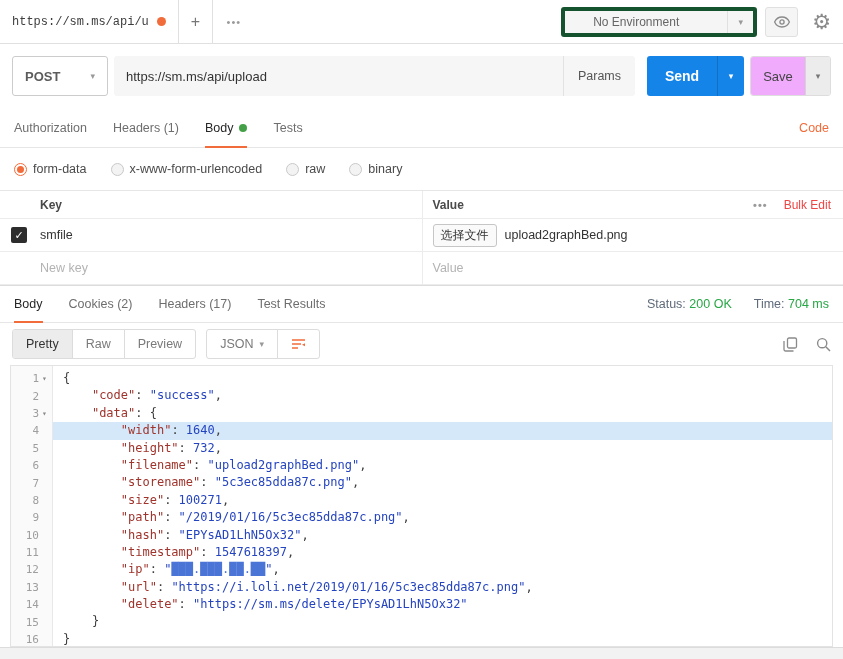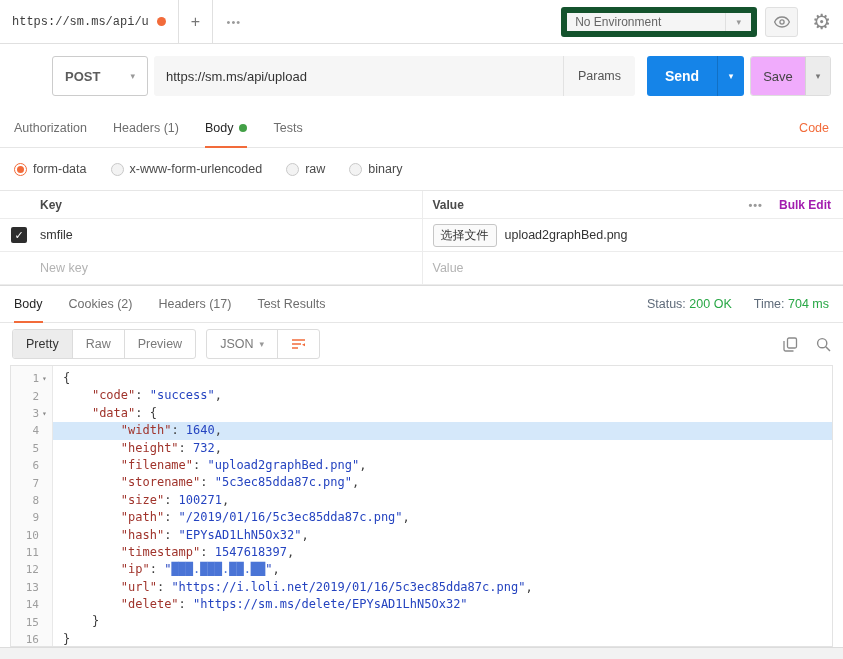--- a/index.html
+++ b/index.html
@@ -10,28 +10,28 @@
   }
   .app { width: 843px; height: 659px; display: flex; flex-direction: column; background: #fff; }
 
   
   .tabbar { height: 44px; display: flex; align-items: stretch; border-bottom: 1px solid #e0e0e0; flex: 0 0 auto; }
   .tab { display: flex; align-items: center; gap: 8px; padding: 0 12px; border-right: 1px solid #e0e0e0; font-size: 12px; color: #3d3d3d; cursor: default; font-family: Liberation Mono, monospace; }
   .dot-orange { width: 9px; height: 9px; border-radius: 50%; background: #f26b3a; flex: 0 0 auto; }
   .tab-add { width: 34px; display: flex; align-items: center; justify-content: center; color: #777; font-size: 16px; border-right: 1px solid #e0e0e0; }
   .tab-more { width: 42px; display: flex; align-items: center; justify-content: center; color: #9a9a9a; font-size: 11px; letter-spacing: 1px; }
   .tabbar-right { margin-left: auto; display: flex; align-items: center; gap: 8px; padding-right: 12px; }
-  .env-select { width: 196px; height: 30px; background: #f5f5f5; border: 6px solid #14532d; border-radius: 3px; display: flex; align-items: center; font-size: 12px; color: #666; padding-left: 8px; overflow: hidden; }
+  .env-select { width: 196px; height: 30px; background: #f5f5f5; border: 4px solid #14532d; border-radius: 3px; display: flex; align-items: center; font-size: 12px; color: #666; padding-left: 28px; overflow: hidden; }
   .env-select .chev-box { margin-left: auto; width: 26px; align-self: stretch; border-left: 1px solid #e0e0e0; display: flex; align-items: center; justify-content: center; color: #999; font-size: 9px; }
   .icon-btn { width: 33px; height: 30px; background: #f5f5f5; border: 1px solid #e0e0e0; border-radius: 3px; display: flex; align-items: center; justify-content: center; }
   .gear { font-size: 21px; color: #8a8a8a; margin-left: 6px; line-height: 1; }
 
   
   .req-row { height: 64px; display: flex; align-items: center; padding: 12px; gap: 6px; flex: 0 0 auto; }
-  .method-select { width: 96px; height: 40px; border: 1px solid #ccc; border-radius: 3px; background: #fff; display: flex; align-items: center; justify-content: space-between; padding: 0 12px; font-size: 13px; font-weight: 600; color: #5c5c5c; margin-left: 40px; }
+  .method-select { width: 96px; height: 40px; border: 1px solid #ccc; border-radius: 3px; background: #fff; display: flex; align-items: center; justify-content: space-between; padding: 0 12px; font-size: 13px; font-weight: 600; color: #5c5c5c; }
   .chev { font-size: 9px; color: #999; }
   .url-field { flex: 1; height: 40px; background: #f6f6f6; border-radius: 3px; display: flex; align-items: center; overflow: hidden; }
   .url-text { flex: 1; padding-left: 12px; font-size: 13px; color: #333; white-space: nowrap; }
   .params-btn { width: 72px; align-self: stretch; border-left: 1px solid #e2e2e2; display: flex; align-items: center; justify-content: center; font-size: 12.5px; color: #555; }
   .send-split { display: flex; height: 40px; margin-left: 6px; border-radius: 3px; overflow: hidden; }
   .send-main { width: 70px; background: #1584e8; color: #fff; border: none; font-size: 14px; font-weight: 600; font-family: inherit; cursor: pointer; }
   .send-chev { width: 27px; background: #1584e8; border: none; border-left: 1px solid rgba(0,0,0,0.15); color: #fff; font-size: 9px; cursor: pointer; }
   .save-split { display: flex; height: 40px; border-radius: 3px; overflow: hidden; border: 1px solid #ddd; }
   .save-main { width: 54px; background: #f0abfc; color: #444; border: none; font-size: 13px; font-family: inherit; cursor: pointer; }
   .save-chev { width: 25px; background: #ececec; border: none; border-left: 1px solid #d4d4d4; color: #777; font-size: 9px; cursor: pointer; }
@@ -54,21 +54,21 @@
   
   .kv { border-top: 1px solid #e6e6e6; flex: 0 0 auto; }
   .kv-row { display: flex; align-items: stretch; height: 33px; border-bottom: 1px solid #ececec; font-size: 12.5px; }
   .kv-row.kv-header { height: 28px; font-size: 12px; font-weight: 700; color: #4a4a4a; }
   .col-check { width: 38px; display: flex; align-items: center; justify-content: center; }
   .col-key { flex: 0 0 calc(50% - 38px); display: flex; align-items: center; padding-left: 2px; }
   .col-value { flex: 1; border-left: 1px solid #ececec; display: flex; align-items: center; gap: 8px; padding-left: 10px; }
   .kv-header .col-value { }
   .kv-actions { margin-left: auto; display: flex; align-items: center; gap: 16px; padding-right: 12px; }
   .kv-more { color: #9a9a9a; font-size: 11px; letter-spacing: 1px; }
-  .bulk-edit { color: #a21caf; font-weight: 700; }
+  .bulk-edit { color: #ef4444; font-weight: 400; }
   .checkbox { width: 16px; height: 16px; border-radius: 2px; background: #2d2d2d; color: #fff; font-size: 11px; display: flex; align-items: center; justify-content: center; }
   .file-btn { padding: 2px 7px; border: 1px solid #c6c6c6; border-radius: 3px; background: #fafafa; font-size: 12px; color: #333; font-family: Liberation Mono, monospace; }
   .placeholder { color: #b3b3b3; }
 
   
   .resp-tabs { height: 38px; display: flex; align-items: stretch; gap: 26px; padding: 0 14px; border-top: 1px solid #dcdcdc; border-bottom: 1px solid #e6e6e6; font-size: 12.5px; color: #6e6e6e; flex: 0 0 auto; }
   .resp-meta { margin-left: auto; display: flex; align-items: center; gap: 22px; font-size: 12.5px; }
   .meta-label { color: #5f6b7a; }
   .meta-value { color: #28a745; }
 

